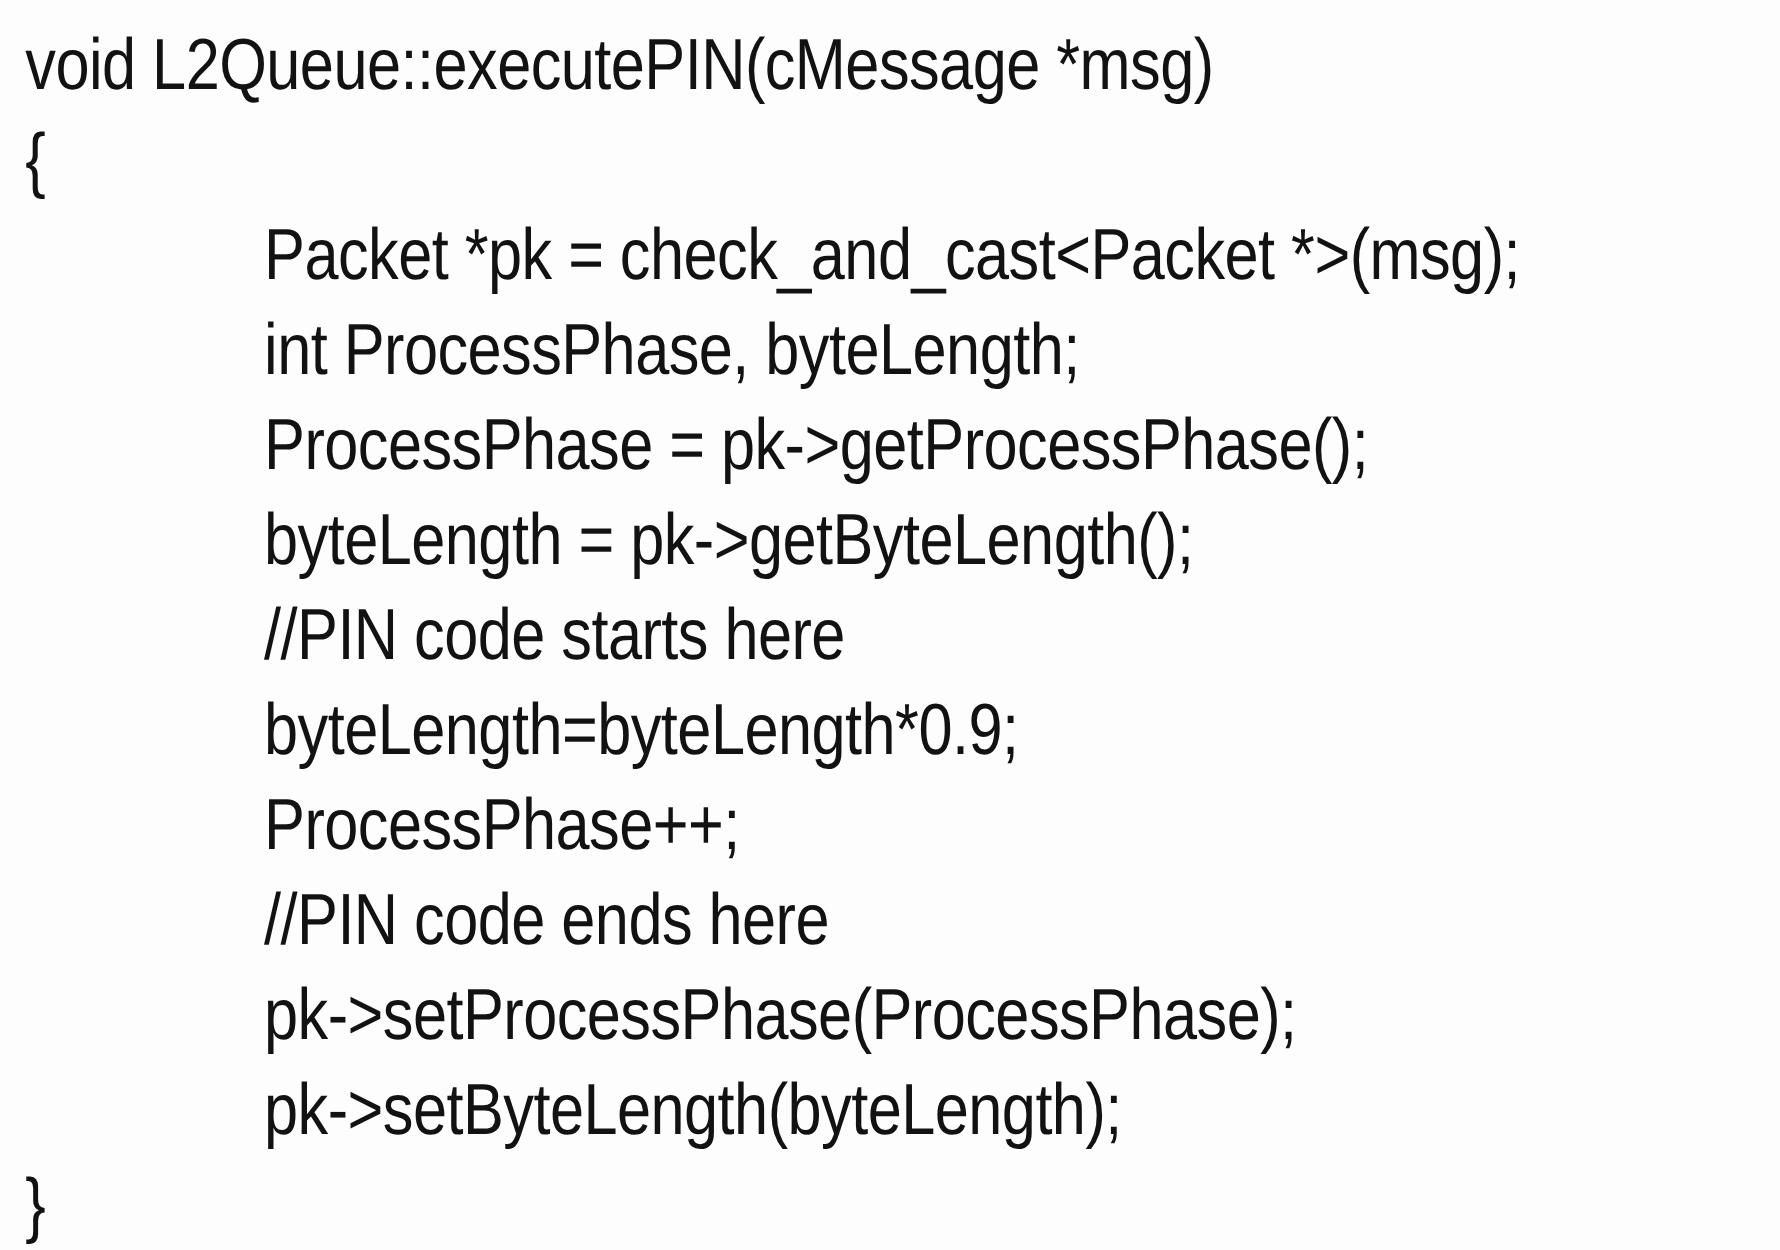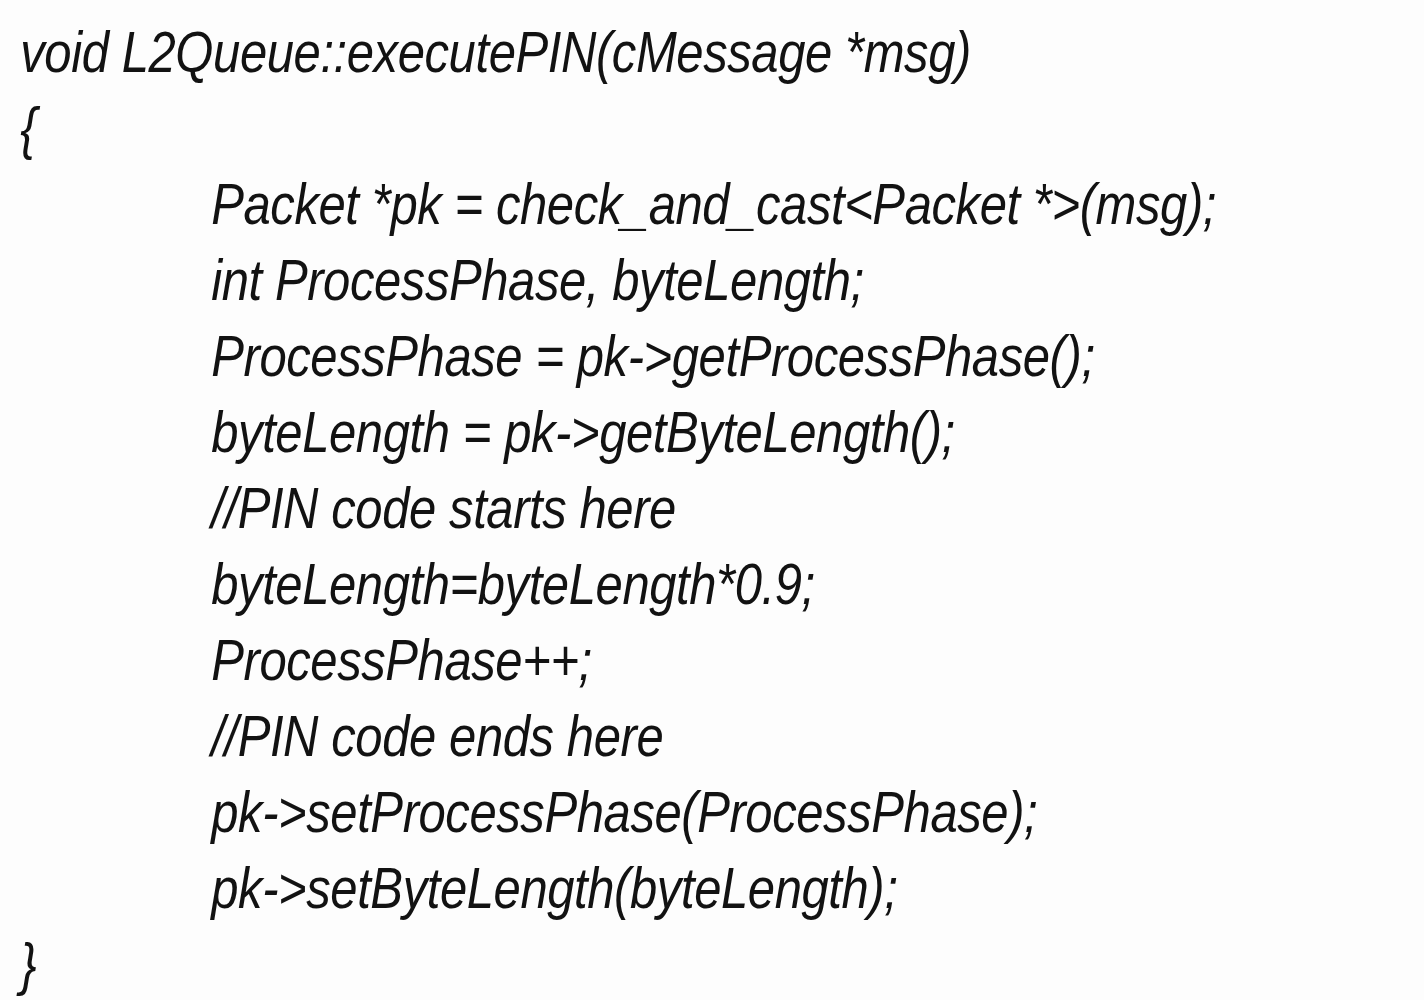--- a/index.html
+++ b/index.html
@@ -43,21 +43,21 @@
     transform-origin: left center;
     -webkit-font-smoothing: antialiased;
   }
 
   .indent-0 { padding-left: 24px; }
   .indent-1 { padding-left: 250px; }
 </style>
 </head>
 <body>
 
-<div id="code-figure" style="background: rgb(253, 253, 253); font-style: italic;">
+<div id="code-figure" style="background: rgb(253, 253, 253);">
   <div class="code-block" id="code-block">
       <div class="code-line indent-0" style="color: rgb(18, 18, 18);">void L2Queue::executePIN(cMessage *msg)</div>
       <div class="code-line indent-0" style="color: rgb(18, 18, 18);">{</div>
       <div class="code-line indent-1" style="color: rgb(18, 18, 18);">Packet *pk = check_and_cast&lt;Packet *&gt;(msg);</div>
       <div class="code-line indent-1" style="color: rgb(18, 18, 18);">int ProcessPhase, byteLength;</div>
       <div class="code-line indent-1" style="color: rgb(18, 18, 18);">ProcessPhase = pk-&gt;getProcessPhase();</div>
       <div class="code-line indent-1" style="color: rgb(18, 18, 18);">byteLength = pk-&gt;getByteLength();</div>
       <div class="code-line indent-1" style="color: rgb(18, 18, 18);">//PIN code starts here</div>
       <div class="code-line indent-1" style="color: rgb(18, 18, 18);">byteLength=byteLength*0.9;</div>
       <div class="code-line indent-1" style="color: rgb(18, 18, 18);">ProcessPhase++;</div>

